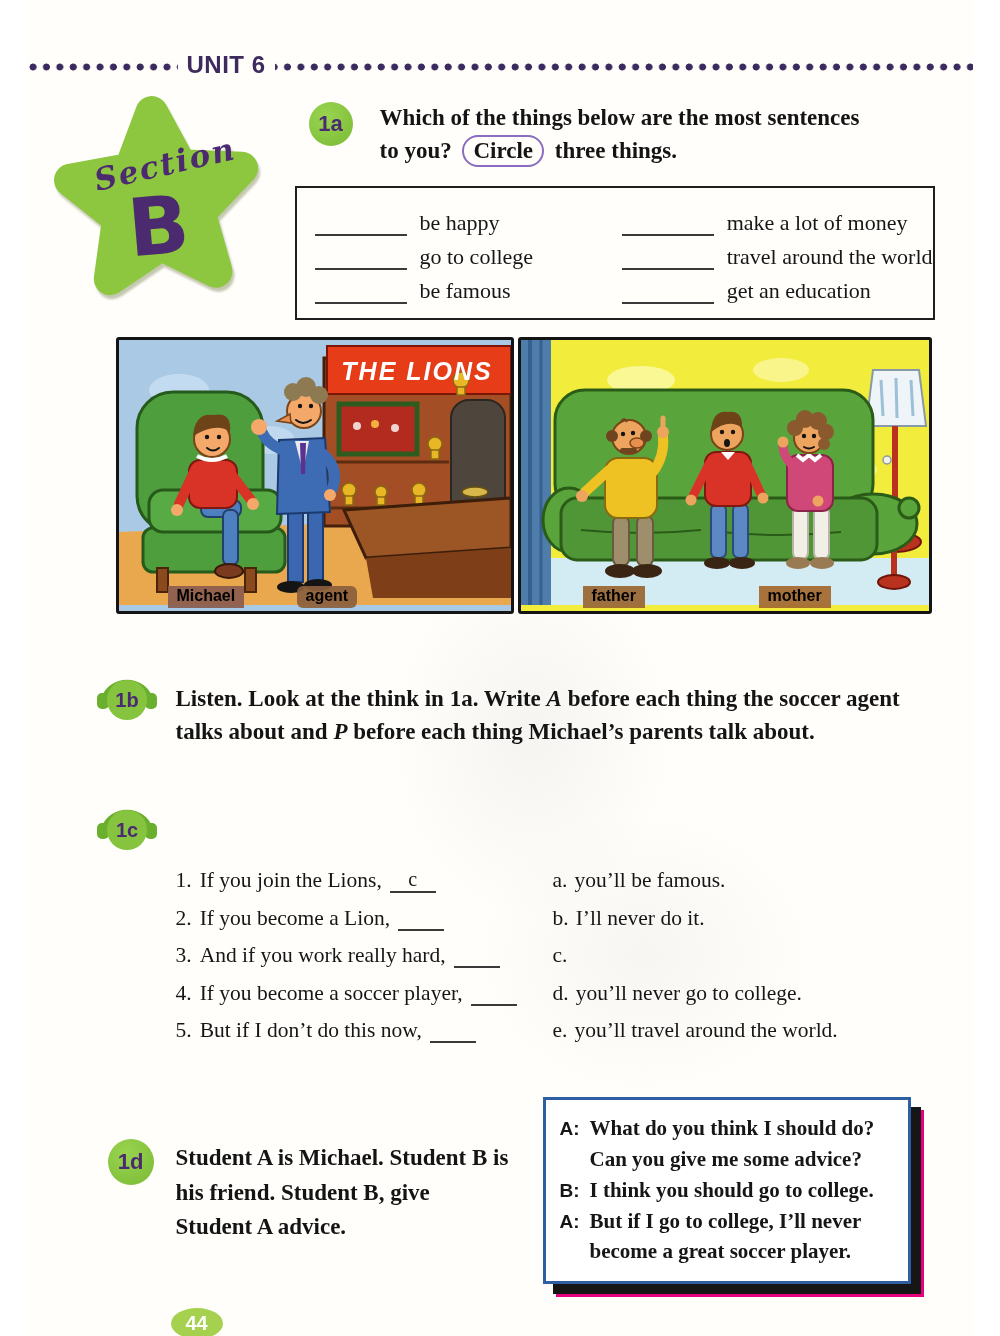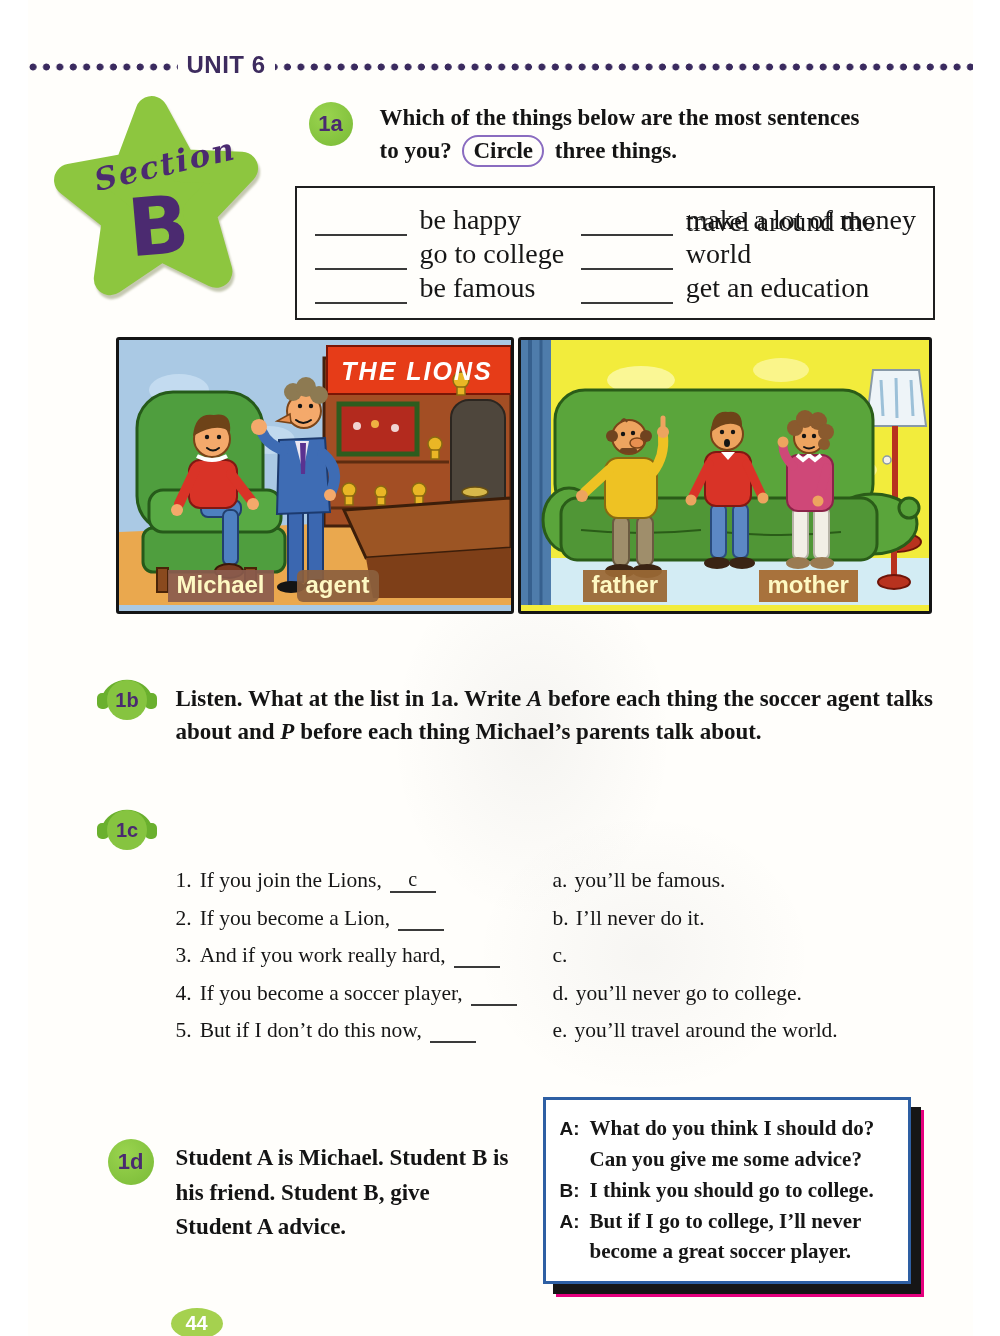--- a/index.html
+++ b/index.html
@@ -58,40 +58,41 @@
   .instr{font-weight:bold; font-size:23px; line-height:1.45; color:#141414;}
   .instr-1a{position:absolute; left:352px; top:101px; width:580px;}
   .circled{
     display:inline-block; border:2px solid #8a6cc0; border-radius:999px;
     padding:0 9px; margin:0 5px; line-height:1.2;
   }
   .choices-box{
     position:absolute; left:267px; top:186px; width:618px; height:116px;
     border:2px solid #1f1f1f; background:#fffefb;
     display:flex; padding:14px 0 0 18px; box-sizing:content-box;
-    font-size:28px;
+    font-size:22px;
+    justify-content:space-between;
   }
   .choice-col{display:flex; flex-direction:column;}
   .choice-col.left{width:278px;}
   .choice-row{display:flex; align-items:flex-end; height:34px;}
   .blank-line{
     display:inline-block; width:92px; border-bottom:2px solid #3a3a3a;
     height:24px; margin-right:13px; flex:none;
   }
   
   .panel{
     position:absolute; top:337px; height:271px; border:3px solid #141414;
     border-radius:3px; overflow:hidden; background:#aac9e4;
   }
   .panel-left{left:88px; width:392px;}
   .panel-right{left:490px; width:408px; background:#f2ec3c;}
   .panel svg{display:block;}
   .pic-label{
-    position:absolute; bottom:9px; color:#fef9c3;
-    font-family:"Liberation Sans", sans-serif; font-weight:bold; font-size:24px;
+    position:absolute; bottom:3px; color:#000000;
+    font-family:"Liberation Sans", sans-serif; font-weight:bold; font-size:16px;
     padding:1px 9px 3px;
   }
   .lbl-michael{left:49px; background:rgba(138,92,78,0.92);}
   .lbl-agent{left:178px; background:rgba(139,95,62,0.92);border-radius:6px;}
   .lbl-father{left:62px; background:rgba(154,104,52,0.94);}
   .lbl-mother{left:238px; background:rgba(165,106,48,0.94);}
   
   .instr-1b{position:absolute; left:148px; top:682px; width:772px; font-size:23px;}
   .instr-1b em{font-style:italic;}
   .instr-1c{position:absolute; left:148px; top:813px; width:600px; font-size:23px;}
@@ -374,21 +375,21 @@
   </div>
 
   <svg class="listen-badge listen-1b" viewBox="0 0 62 56">
     <path d="M8,30 A24,22 0 0 1 54,30" fill="none" stroke="#6ab02e" stroke-width="5"></path>
     <rect x="1" y="25" width="12" height="16" rx="5" fill="#6ab02e"></rect>
     <rect x="49" y="25" width="12" height="16" rx="5" fill="#6ab02e"></rect>
     <circle cx="31" cy="32" r="20" fill="#86c440"></circle>
     <text x="31" y="39" text-anchor="middle">1b</text>
   </svg>
   <div class="instr instr-1b">
-    <span>Listen. What at the list in 1a. Write </span><em>A</em><span> before each thing the soccer agent talks about and </span><em>P</em><span> before each thing Michael’s parents talk about.</span>
+    <span>Listen. Look at the think in 1a. Write </span><em>A</em><span> before each thing the soccer agent talks about and </span><em>P</em><span> before each thing Michael’s parents talk about.</span>
   </div>
 
   <svg class="listen-badge listen-1c" viewBox="0 0 62 56">
     <path d="M8,30 A24,22 0 0 1 54,30" fill="none" stroke="#6ab02e" stroke-width="5"></path>
     <rect x="1" y="25" width="12" height="16" rx="5" fill="#6ab02e"></rect>
     <rect x="49" y="25" width="12" height="16" rx="5" fill="#6ab02e"></rect>
     <circle cx="31" cy="32" r="20" fill="#86c440"></circle>
     <text x="31" y="39" text-anchor="middle">1c</text>
   </svg>
 

